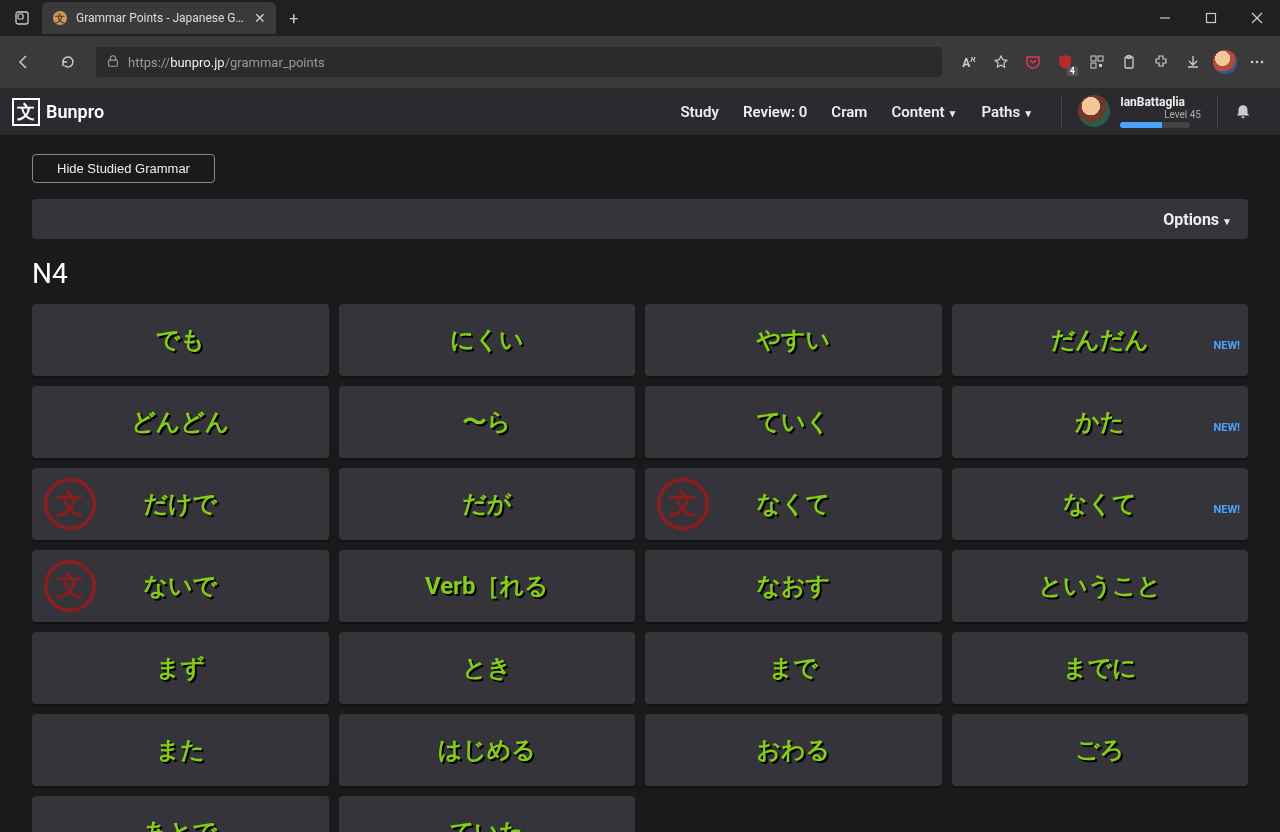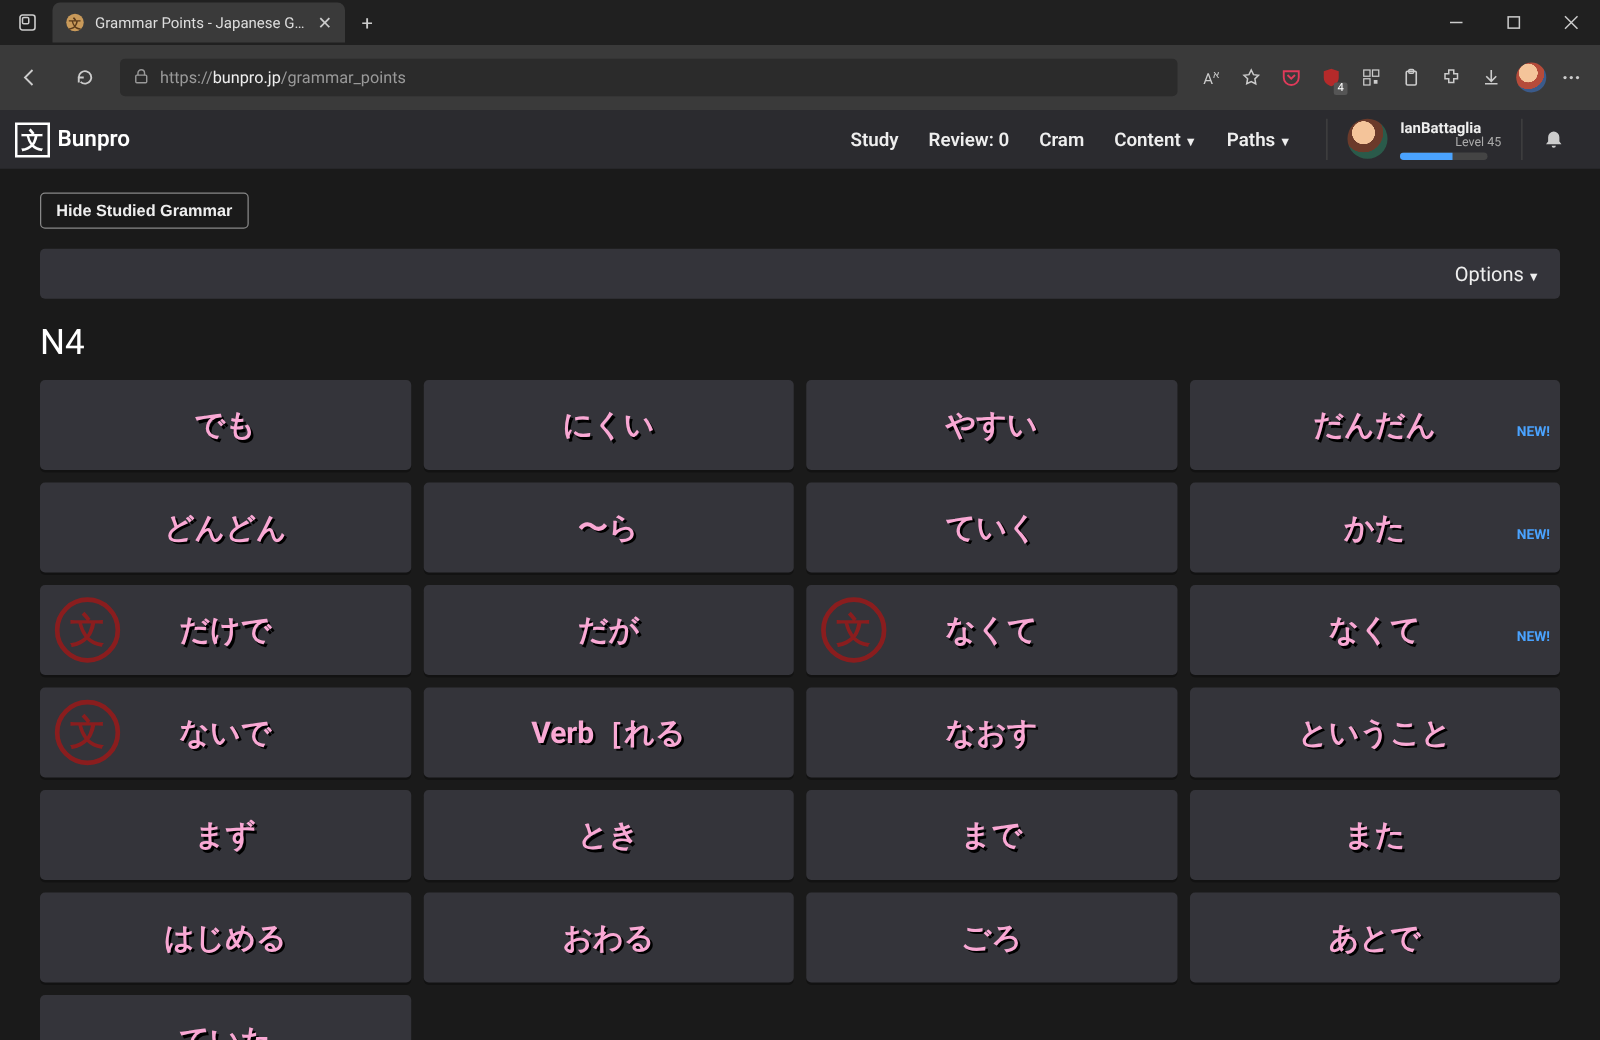--- a/index.html
+++ b/index.html
@@ -58,21 +58,21 @@
   background:#2b2b2b;
   border-radius:4px;
   display:flex;
   align-items:center;
   padding:0 10px;
   gap:8px;
 }
 .url-box .lock { color:#999; }
 .url-box .url-text { font-size:13px;color:#999; }
 .url-box .url-text .domain { color:#eee; }
-.ab-right { display:flex;align-items:flex-end;gap:2px; }
+.ab-right { display:flex;align-items:flex-end;gap:2px;font-weight:bold; }
 .ab-right .ab-icon { width:30px; }
 .ext-badge {
   position:relative;
 }
 .ext-badge .count {
   position:absolute;bottom:2px;right:2px;
   background:#555;color:#fff;font-size:9px;
   padding:0 3px;border-radius:2px;
 }
 .avatar-circle {
@@ -106,54 +106,54 @@
 .xp-fill { height:100%;background:#4aa3ff;width:60%; }
 .bell-wrap { padding:0 16px;display:flex;align-items:center; }
 .bell-wrap svg { width:18px;height:18px;color:#ccc; }
 
 .content { padding:18px 32px; height:calc(832px - 36px - 40px - 48px); overflow-y:auto; position:relative;}
 .hide-btn {
   border:1px solid #888;
   background:transparent;
   color:#eee;
   font-size:13px;
-  font-weight:700;
-  padding:6px 12px;
+  font-weight:400;
+  padding:6px 24px;
   border-radius:4px;
   cursor:pointer;
 }
 .options-bar {
   margin-top:16px;
   background:#34343a;
   border-radius:4px;
   height:40px;
   display:flex;align-items:center;justify-content:flex-end;
   padding:0 16px;
 }
-.options-btn { color:#eee;font-size:16px;font-weight:400;cursor:pointer; }
+.options-btn { color:#eee;font-size:16px;font-weight:700;cursor:pointer; }
 .options-btn .caret { font-size:10px;margin-left:3px; }
 .section-title { font-size:28px;color:#fff;margin-top:18px;margin-bottom:14px;font-weight:400; }
 .grid {
   display:grid;
   grid-template-columns: repeat(4, 1fr);
   gap:10px;
 }
 .tile {
   position:relative;
   background:#34343a;
   border-radius:4px;
   height:72px;
   display:flex;align-items:center;justify-content:center;
   cursor:pointer;
   box-shadow: 0 2px 0 rgba(0,0,0,0.3);
 }
 .tile-text {
   font-size:24px;
   font-weight:700;
-  color:#f9a8d4;
+  color:#84cc16;
   text-shadow: 2px 2px 0 #000;
 }
 .new-badge {
   position:absolute;
   right:8px;bottom:24px;
   font-size:11px;font-weight:700;
   color:#4aa3ff;
 }
 .stamp {
   position:absolute;
@@ -384,20 +384,23 @@
       <div class="tile">
         <span class="tile-text">まず</span>
       </div>
       <div class="tile">
         <span class="tile-text">とき</span>
       </div>
       <div class="tile">
         <span class="tile-text">まで</span>
       </div>
       <div class="tile">
+        <span class="tile-text">までに</span>
+      </div>
+      <div class="tile">
         <span class="tile-text">また</span>
       </div>
       <div class="tile">
         <span class="tile-text">はじめる</span>
       </div>
       <div class="tile">
         <span class="tile-text">おわる</span>
       </div>
       <div class="tile">
         <span class="tile-text">ごろ</span>

